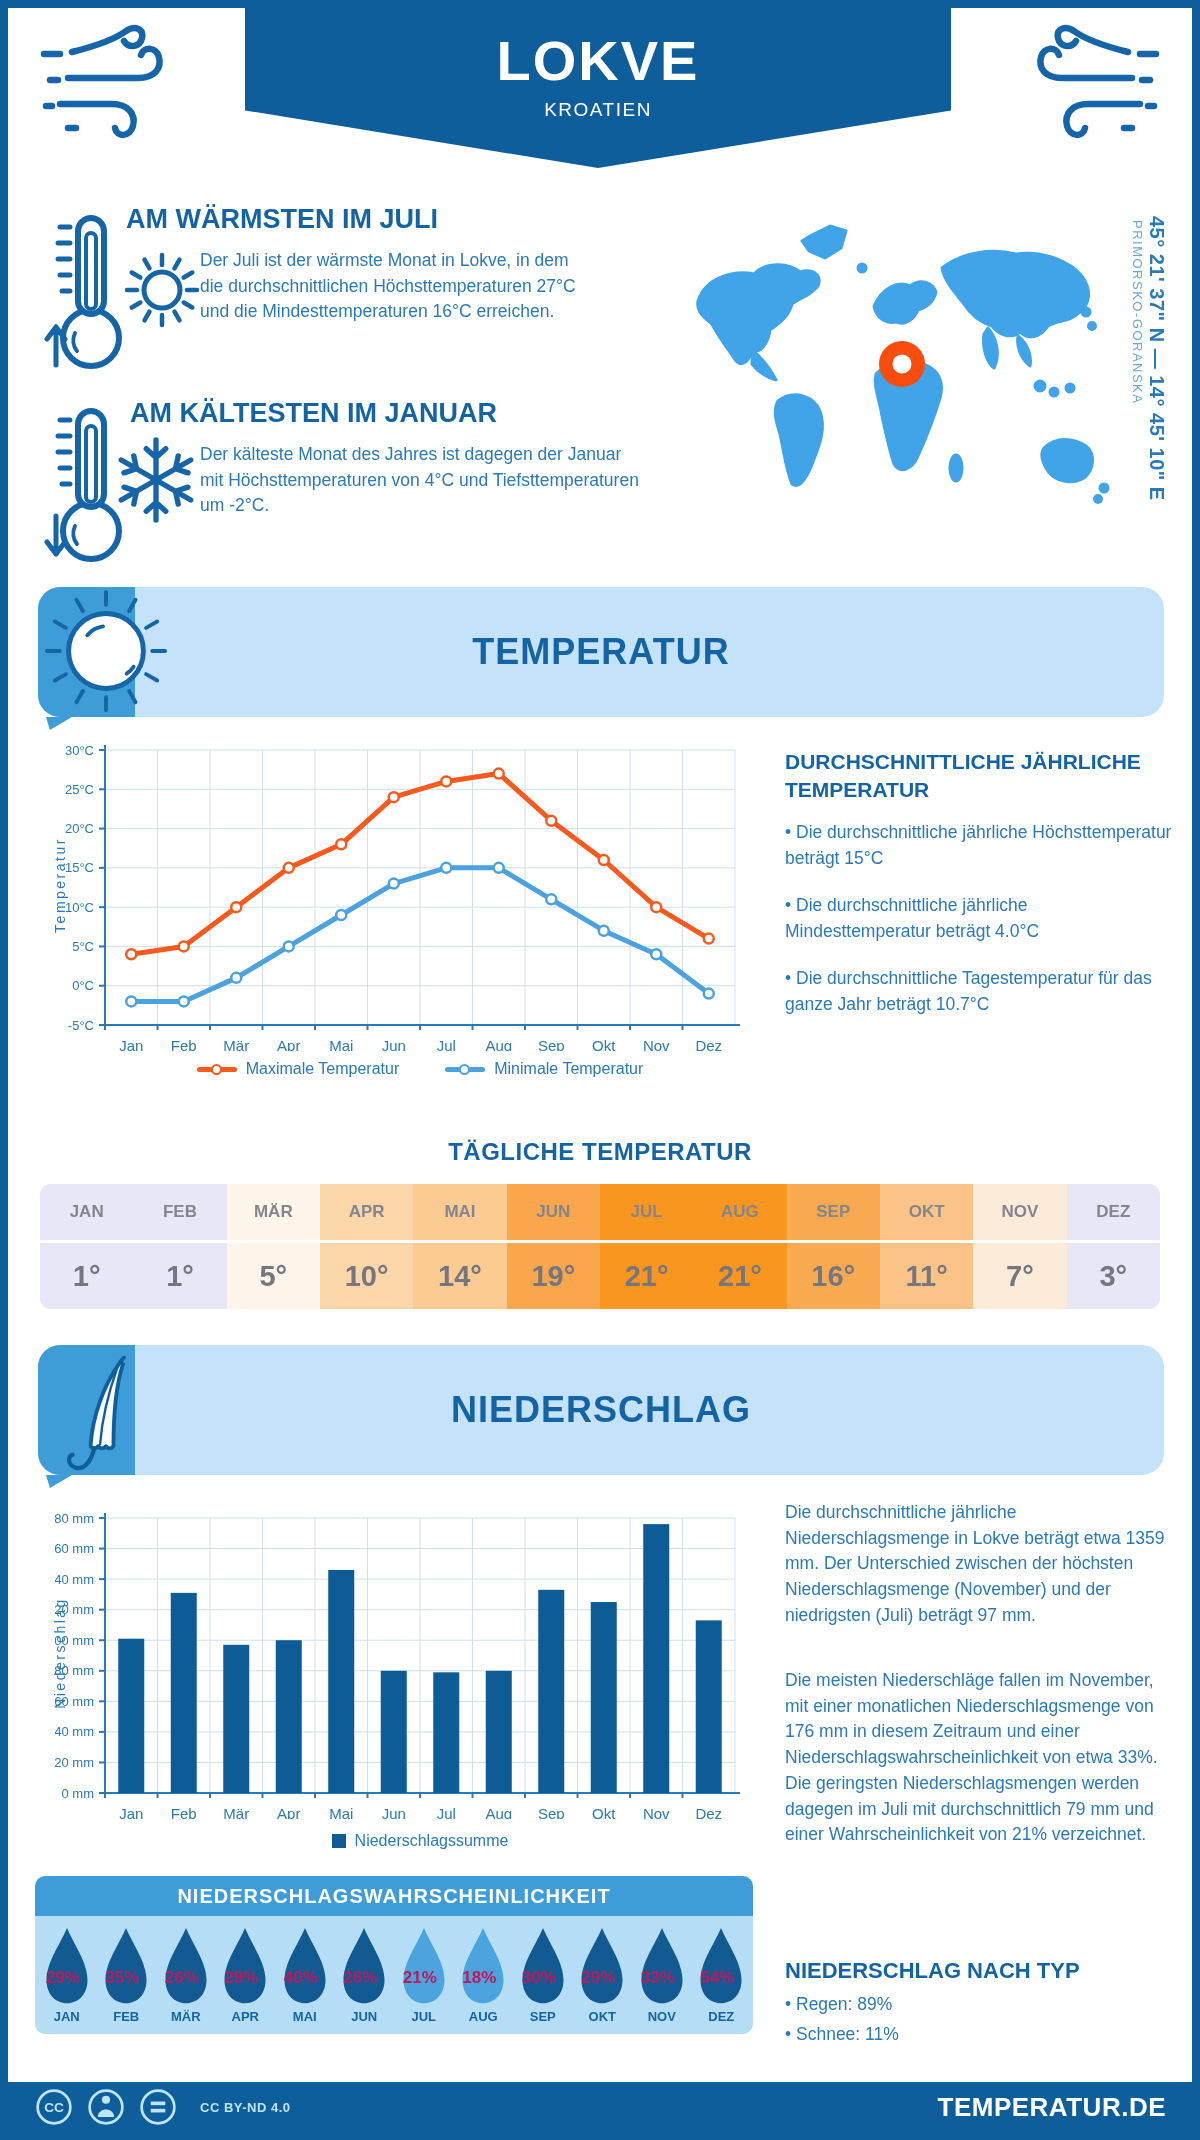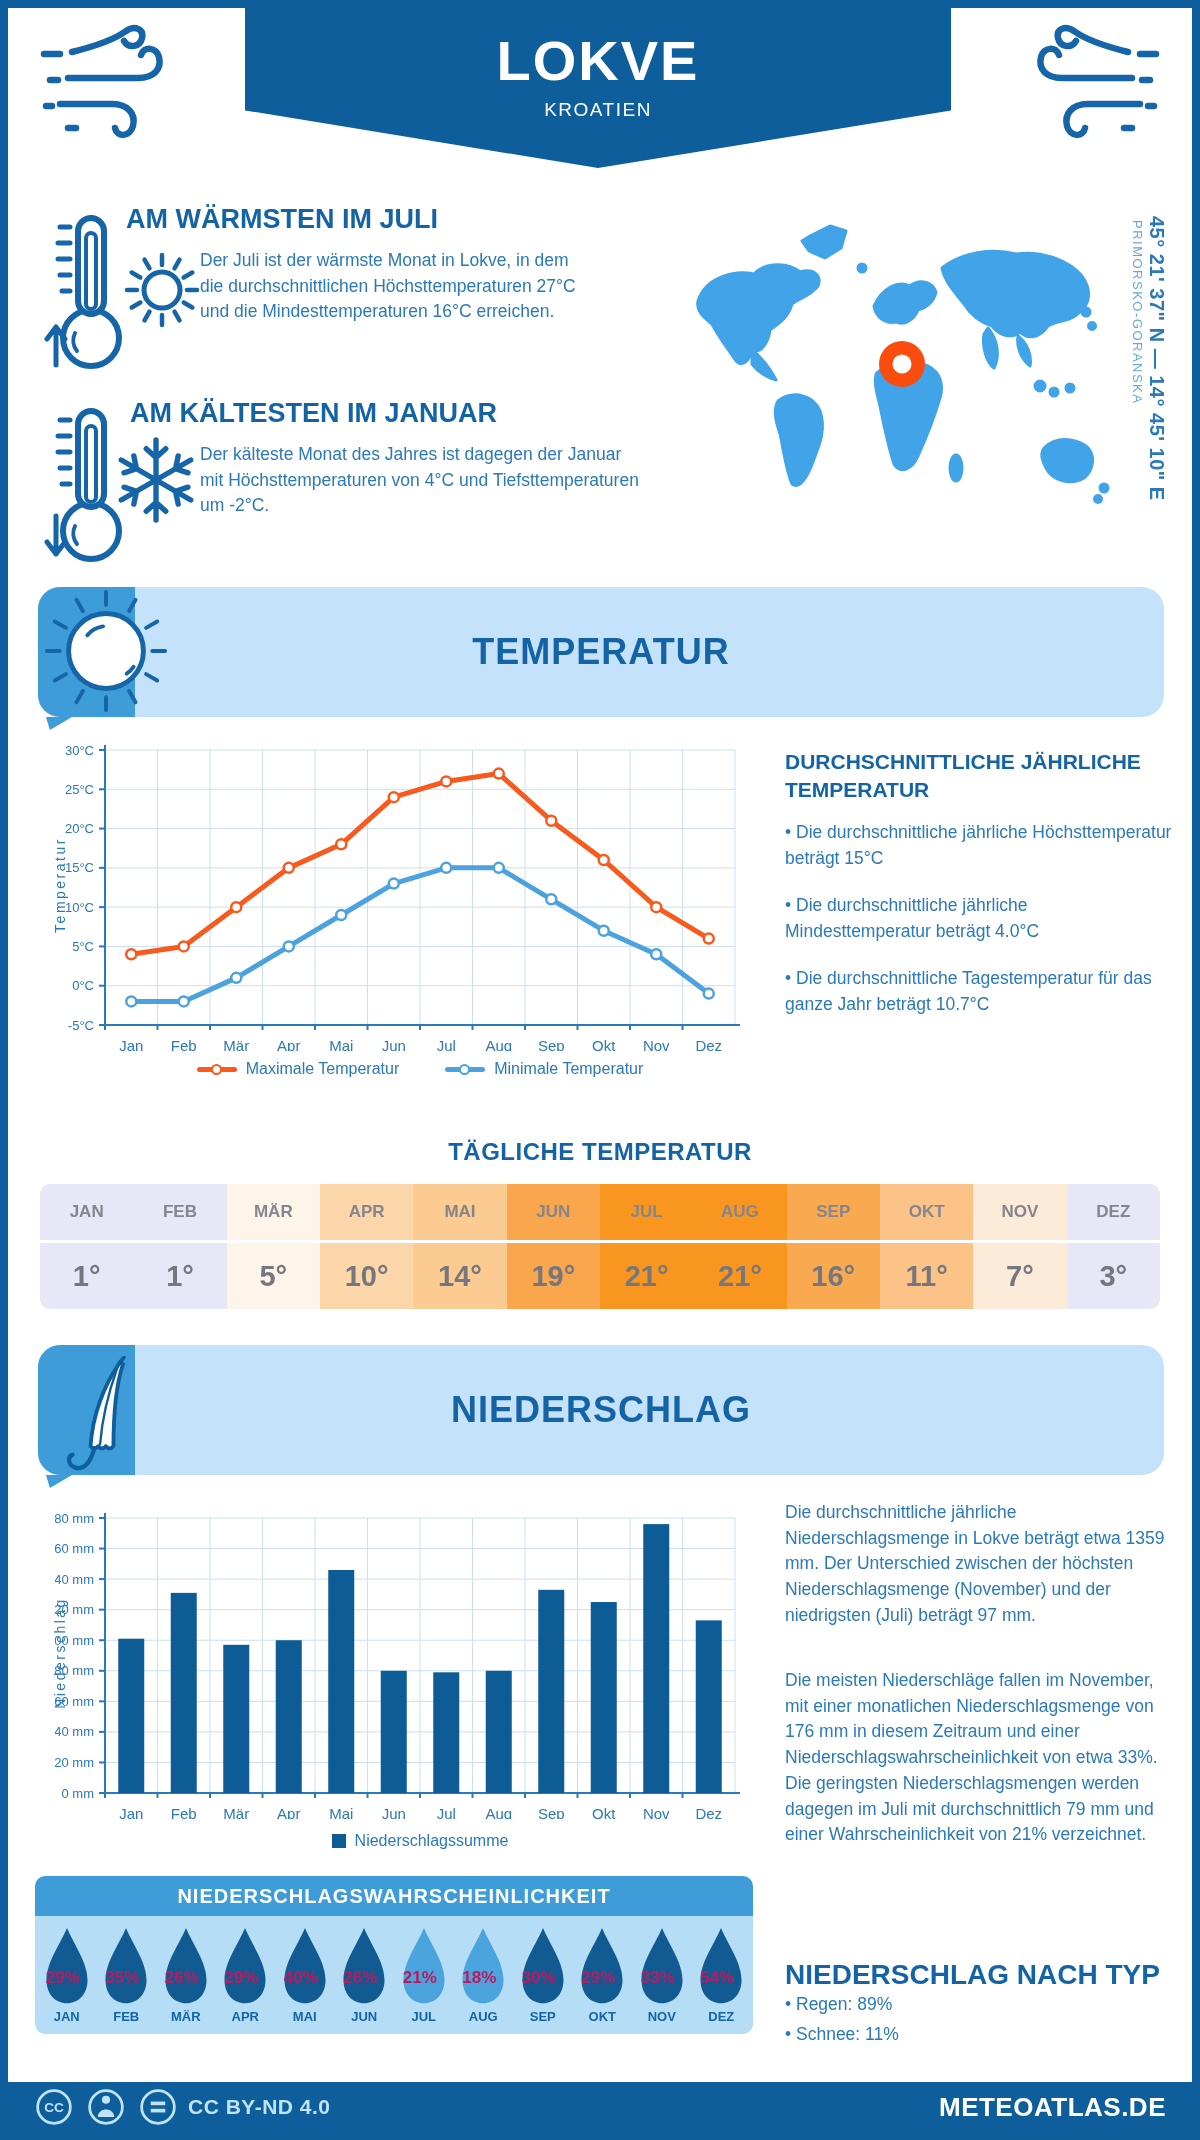--- a/index.html
+++ b/index.html
@@ -53,21 +53,21 @@
   .prob{left:27px;top:1868px;width:718px;border-radius:10px;overflow:hidden;}
   .prob .phead{height:40px;background:#3E9CD9;color:#fff;display:flex;align-items:center;
                justify-content:center;font-size:20px;font-weight:bold;letter-spacing:1px;}
   .prob .pbody{background:#B5DDF6;display:flex;padding:8px 2px 10px;}
   .prob .slot{flex:1;position:relative;text-align:center;}
   .prob .pct{position:absolute;left:0;right:8px;top:44px;color:#be185d;font-size:17px;font-weight:bold;}
   .prob .mon{margin-top:3px;font-size:13px;font-weight:bold;color:#1464A5;}
   
   .footer{left:0;right:0;bottom:0;height:50px;background:#0F5E9C;display:flex;
           align-items:center;padding:0 26px;box-sizing:border-box;}
-  .footer .lic{margin-left:10px;font-size:21px;font-weight:bold;color:#BFE3F7;letter-spacing:.5px;}
+  .footer .lic{margin-left:22px;font-size:13px;font-weight:bold;color:#BFE3F7;letter-spacing:.5px;}
   .footer .site{margin-left:auto;font-size:26px;font-weight:bold;color:#fff;letter-spacing:.5px;}
   svg{display:block;}
 </style>
 </head>
 <body>
 
 <div class="page">
 
   <svg class="abs windL" width="160" height="120" viewBox="0 0 160 120">
     <g stroke="#1565A8" stroke-width="6.5" fill="none" stroke-linecap="round">
@@ -455,21 +455,21 @@
     </svg>
   <div class="abs legend" id="precip-legend" style="left:92px;top:1824px;width:640px">
       <span class="item">
         <span class="lg-sq" style="background: rgb(14, 92, 150);"></span>
         <span>Niederschlagssumme</span>
       </span>
     </div>
 
   <div class="abs body-text" style="left:777px;top:1492px;width:394px">Die durchschnittliche jährliche Niederschlagsmenge in Lokve beträgt etwa 1359 mm. Der Unterschied zwischen der höchsten Niederschlagsmenge (November) und der niedrigsten (Juli) beträgt 97 mm.</div>
   <div class="abs body-text" style="left:777px;top:1660px;width:394px">Die meisten Niederschläge fallen im November, mit einer monatlichen Niederschlagsmenge von 176 mm in diesem Zeitraum und einer Niederschlagswahrscheinlichkeit von etwa 33%. Die geringsten Niederschlagsmengen werden dagegen im Juli mit durchschnittlich 79 mm und einer Wahrscheinlichkeit von 21% verzeichnet.</div>
-  <div class="abs col-head" style="left:777px;top:1948px;width:394px;font-size:28px">NIEDERSCHLAG NACH TYP</div>
+  <div class="abs col-head" style="left:777px;top:1948px;width:394px;font-size:22px">NIEDERSCHLAG NACH TYP</div>
   <div class="abs body-text" style="left:777px;top:1984px;width:394px">• Regen: 89%</div>
   <div class="abs body-text" style="left:777px;top:2014px;width:394px">• Schnee: 11%</div>
 
   <div class="abs prob">
     <div class="phead">NIEDERSCHLAGSWAHRSCHEINLICHKEIT</div>
     <div class="pbody" id="prob-drops">
         <div class="slot">
           <svg width="50" height="82" viewBox="0 0 72 120" style="margin:0 auto">
             <path d="M36,6 C46,30 66,56 66,82 C66,103 52.6,116 36,116 C19.4,116 6,103 6,82 C6,56 26,30 36,6 Z" fill="#115A92"></path>
           </svg>
@@ -565,16 +565,16 @@
       <circle cx="22" cy="22" r="18" stroke="#BFE3F7" stroke-width="3" fill="none"></circle>
       <circle cx="22" cy="14" r="4.5" fill="#BFE3F7"></circle>
       <path d="M13,33 C13,22 31,22 31,33 Z" fill="#BFE3F7"></path>
     </svg>
     <svg width="40" height="40" viewBox="0 0 44 44" style="margin-left:12px">
       <circle cx="22" cy="22" r="18" stroke="#BFE3F7" stroke-width="3" fill="none"></circle>
       <rect x="14" y="16" width="16" height="4" fill="#BFE3F7"></rect>
       <rect x="14" y="24" width="16" height="4" fill="#BFE3F7"></rect>
     </svg>
     <span class="lic">CC BY-ND 4.0</span>
-    <span class="site">METEOATLAS.DE</span>
+    <span class="site">TEMPERATUR.DE</span>
   </div>
 
 </div>
 
 </body></html>

